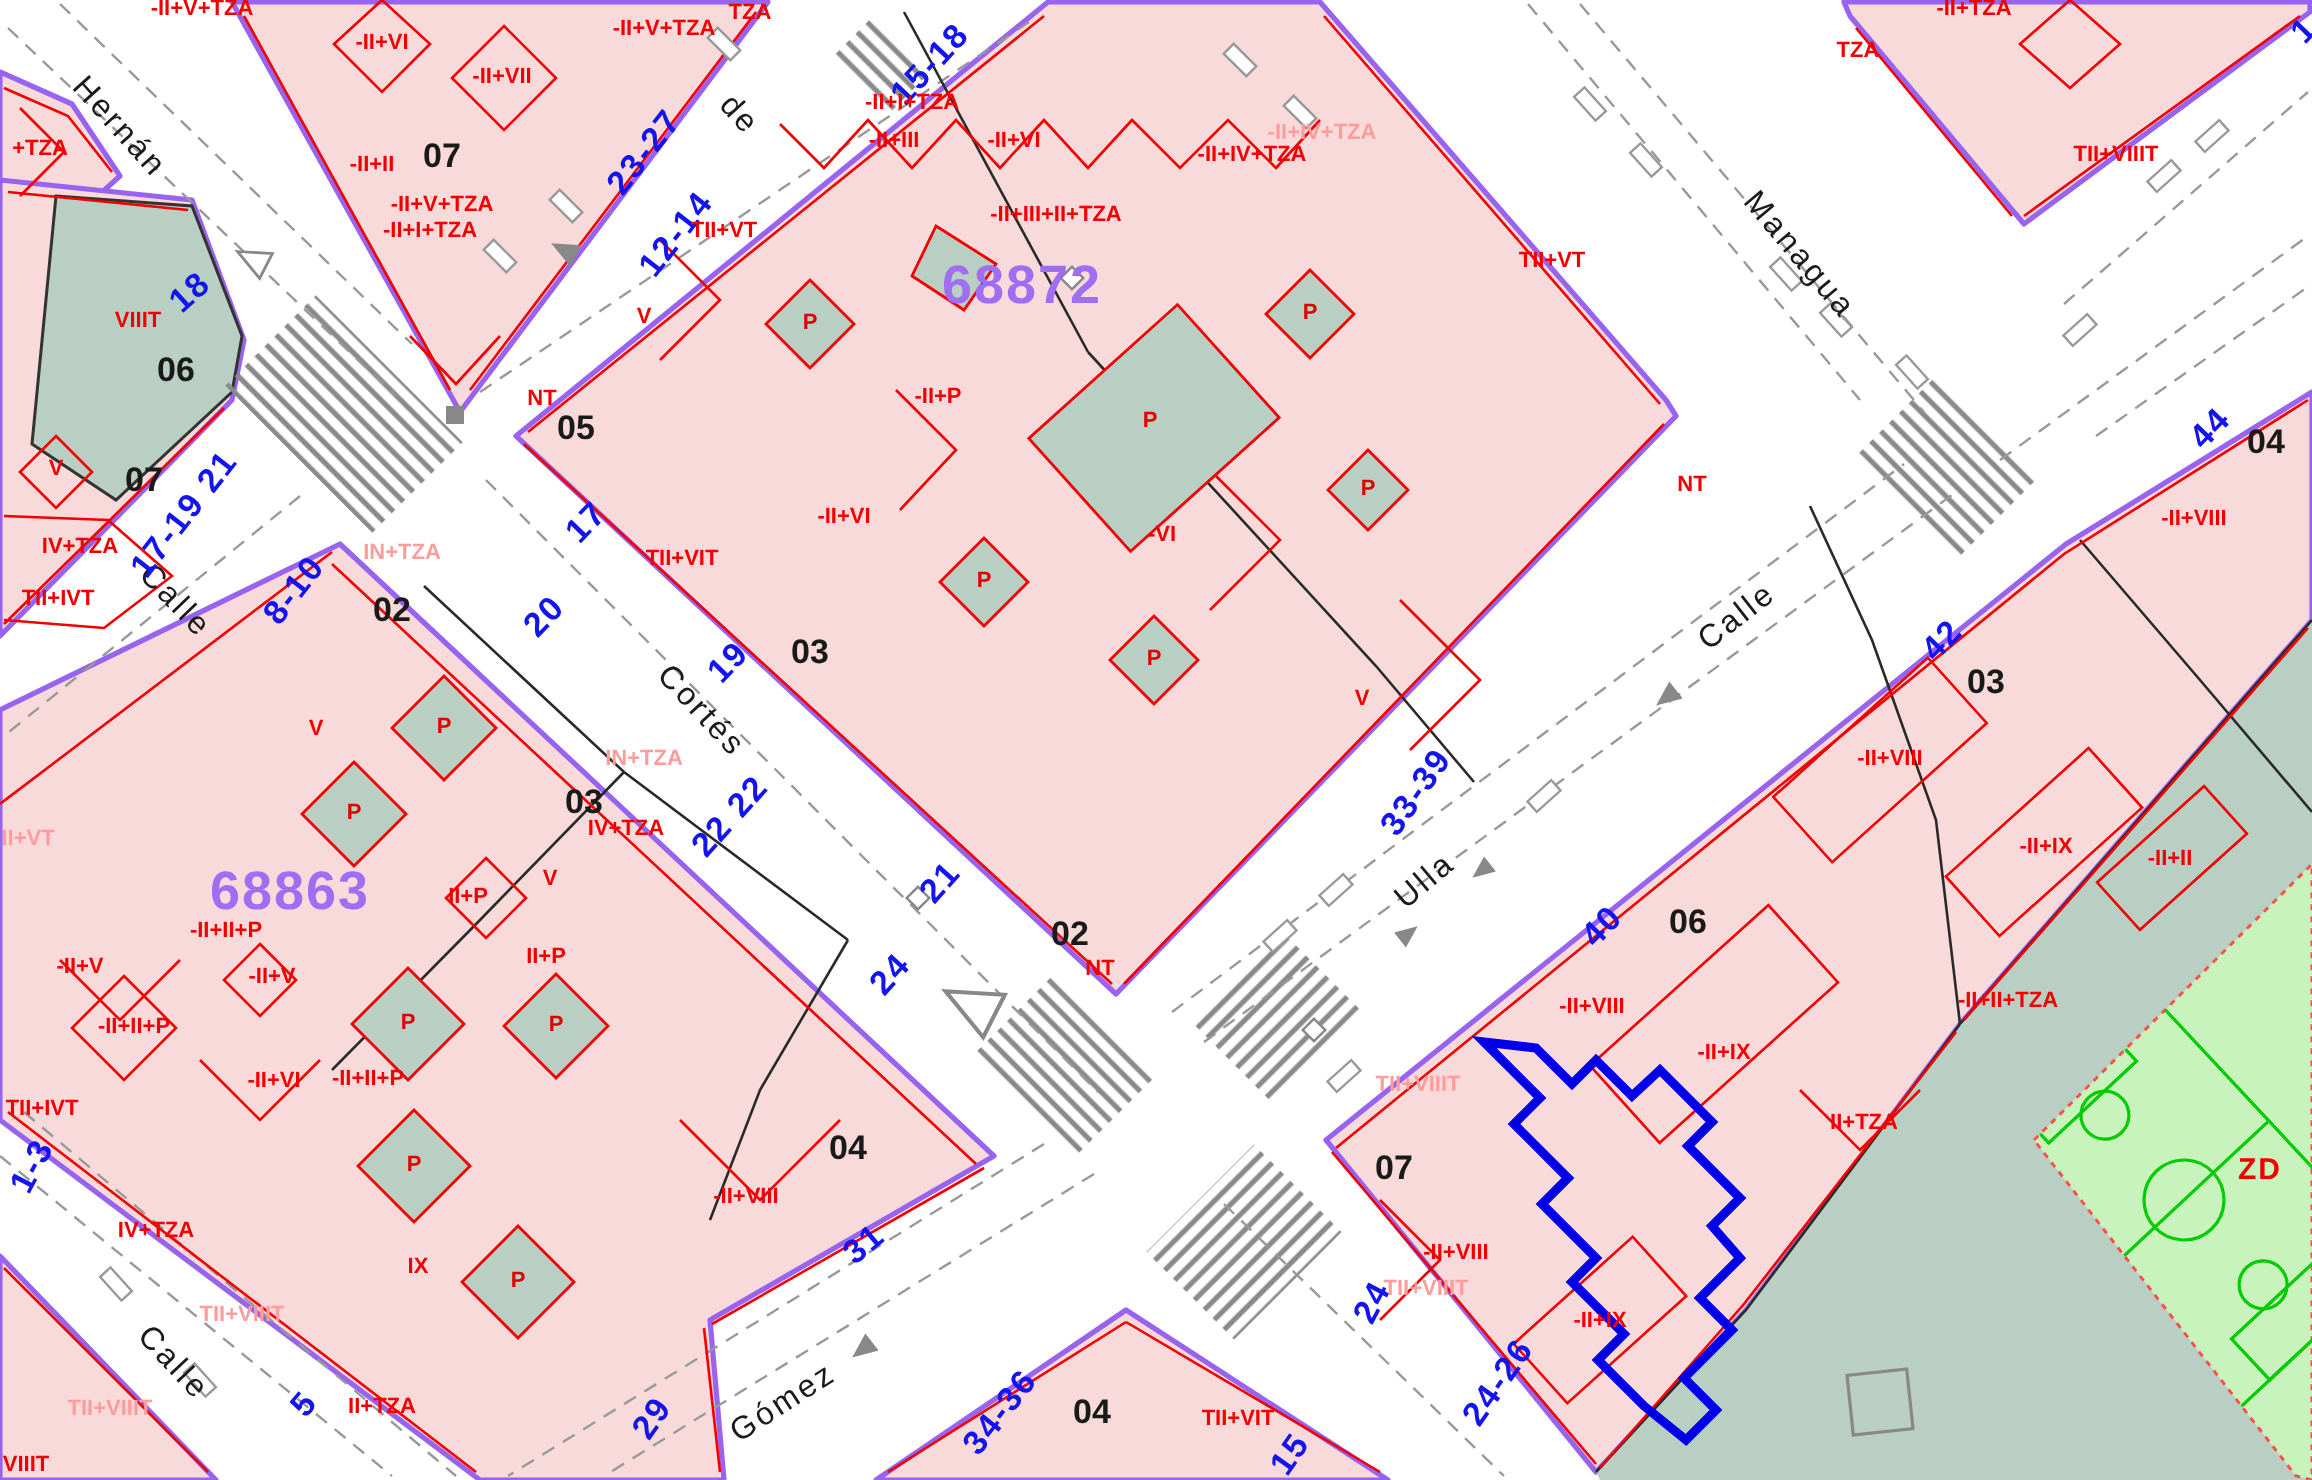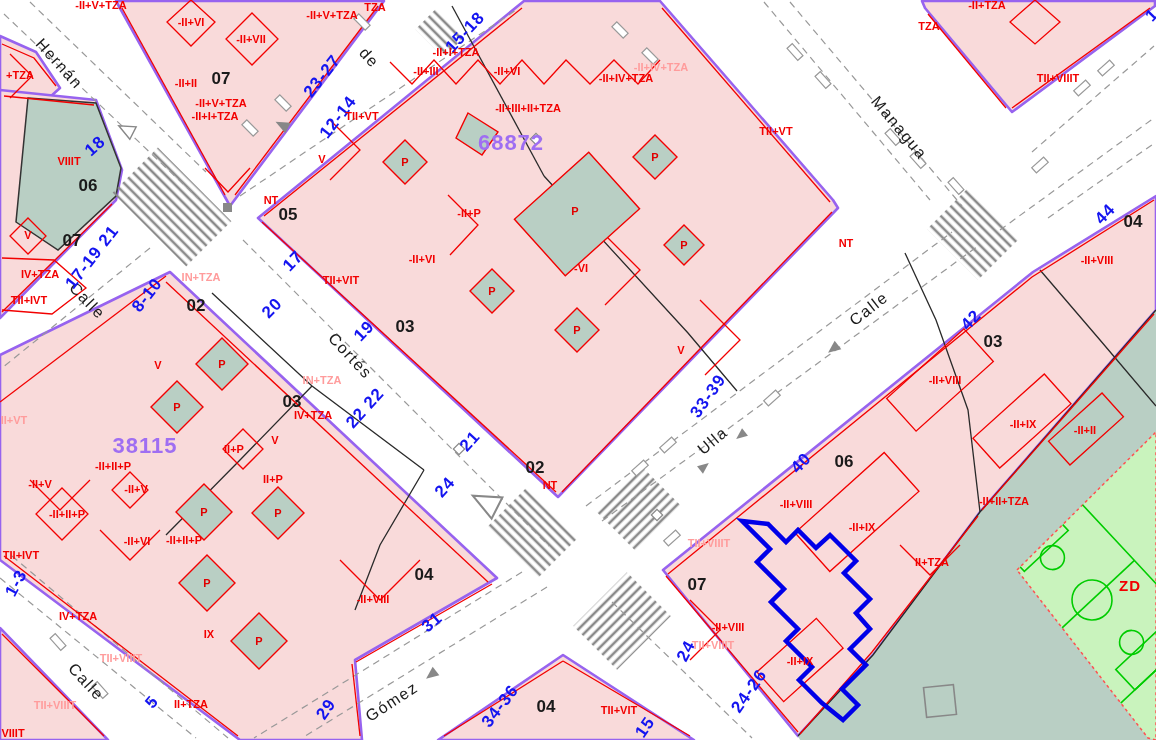--- a/index.html
+++ b/index.html
@@ -3,21 +3,21 @@
 <meta charset="utf-8">
 <style>
   html,body{margin:0;padding:0;background:#fff;}
   #map{position:relative;width:1156px;height:740px;overflow:hidden;background:#ffffff;
        font-family:"Liberation Sans",sans-serif;}
   #map svg{position:absolute;left:0;top:0;}
   #labels{position:absolute;left:0;top:0;width:100%;height:100%;}
   .lbl{position:absolute;transform:translate(-50%,-50%);white-space:pre;line-height:1;}
   .street{font-size:16px;color:#1a1a1a;letter-spacing:1.5px;}
   .num{font-size:17px;font-weight:700;color:#1414f0;letter-spacing:1px;}
-  .code{font-size:22px;font-weight:700;color:#9f6ef2;letter-spacing:1px;}
+  .code{font-size:27px;font-weight:700;color:#9f6ef2;letter-spacing:1px;}
   .lot{font-size:17px;font-weight:600;color:#1a1a1a;}
   .use{font-size:11px;font-weight:700;color:#f20000;}
   .use.light{color:#ff9c9c;}
   .pmark{font-size:11px;font-weight:700;color:#e00000;}
   .zd{font-size:15px;font-weight:700;color:#f20000;letter-spacing:1px;}
 </style>
 </head>
 <body>
 
 <div id="map">
@@ -335,21 +335,21 @@
       <span class="lbl num" style="left: 152px; top: 702px; transform: translate(-50%, -50%) rotate(-50deg);">5</span>
       <span class="lbl num" style="left: 708px; top: 396px; transform: translate(-50%, -50%) rotate(-55deg);">33-39</span>
       <span class="lbl num" style="left: 801px; top: 463px; transform: translate(-50%, -50%) rotate(-46deg);">40</span>
       <span class="lbl num" style="left: 971px; top: 320px; transform: translate(-50%, -50%) rotate(-46deg);">42</span>
       <span class="lbl num" style="left: 1105px; top: 214px; transform: translate(-50%, -50%) rotate(-46deg);">44</span>
       <span class="lbl num" style="left: 686px; top: 651px; transform: translate(-50%, -50%) rotate(-62deg);">24</span>
       <span class="lbl num" style="left: 749px; top: 691px; transform: translate(-50%, -50%) rotate(-55deg);">24-26</span>
       <span class="lbl num" style="left: 645px; top: 727px; transform: translate(-50%, -50%) rotate(-55deg);">15</span>
       <span class="lbl num" style="left: 1152px; top: 15px; transform: translate(-50%, -50%) rotate(-46deg);">1</span>
       <span class="lbl code" style="left: 511px; top: 143px; transform: translate(-50%, -50%);">68872</span>
-      <span class="lbl code" style="left: 145px; top: 446px; transform: translate(-50%, -50%);">38115</span>
+      <span class="lbl code" style="left: 145px; top: 446px; transform: translate(-50%, -50%);">68863</span>
       <span class="lbl lot" style="left: 221px; top: 78px; transform: translate(-50%, -50%);">07</span>
       <span class="lbl lot" style="left: 88px; top: 185px; transform: translate(-50%, -50%);">06</span>
       <span class="lbl lot" style="left: 72px; top: 240px; transform: translate(-50%, -50%);">07</span>
       <span class="lbl lot" style="left: 196px; top: 305px; transform: translate(-50%, -50%);">02</span>
       <span class="lbl lot" style="left: 292px; top: 401px; transform: translate(-50%, -50%);">03</span>
       <span class="lbl lot" style="left: 288px; top: 214px; transform: translate(-50%, -50%);">05</span>
       <span class="lbl lot" style="left: 405px; top: 326px; transform: translate(-50%, -50%);">03</span>
       <span class="lbl lot" style="left: 535px; top: 467px; transform: translate(-50%, -50%);">02</span>
       <span class="lbl lot" style="left: 424px; top: 574px; transform: translate(-50%, -50%);">04</span>
       <span class="lbl lot" style="left: 546px; top: 706px; transform: translate(-50%, -50%);">04</span>
@@ -366,24 +366,24 @@
       <span class="lbl use" style="left: 332px; top: 15px; transform: translate(-50%, -50%);">-II+V+TZA</span>
       <span class="lbl use" style="left: 20px; top: 75px; transform: translate(-50%, -50%);">+TZA</span>
       <span class="lbl use" style="left: 69px; top: 161px; transform: translate(-50%, -50%);">VIIIT</span>
       <span class="lbl use" style="left: 28px; top: 235px; transform: translate(-50%, -50%);">V</span>
       <span class="lbl use" style="left: 40px; top: 274px; transform: translate(-50%, -50%);">IV+TZA</span>
       <span class="lbl use" style="left: 29px; top: 300px; transform: translate(-50%, -50%);">TII+IVT</span>
       <span class="lbl use" style="left: 271px; top: 200px; transform: translate(-50%, -50%);">NT</span>
       <span class="lbl use" style="left: 362px; top: 116px; transform: translate(-50%, -50%);">TII+VT</span>
       <span class="lbl use" style="left: 322px; top: 159px; transform: translate(-50%, -50%);">V</span>
       <span class="lbl use" style="left: 341px; top: 280px; transform: translate(-50%, -50%);">TII+VIT</span>
-      <span class="lbl use" style="left: 469px; top: 213px; transform: translate(-50%, -50%);">-II+P</span>
+      <span class="lbl use" style="left: 469px; top: 199px; transform: translate(-50%, -50%);">-II+P</span>
       <span class="lbl use" style="left: 422px; top: 259px; transform: translate(-50%, -50%);">-II+VI</span>
       <span class="lbl use" style="left: 581px; top: 268px; transform: translate(-50%, -50%);">-VI</span>
-      <span class="lbl use" style="left: 426px; top: 71px; transform: translate(-50%, -50%); text-align: right;">-II+III</span>
+      <span class="lbl use" style="left: 447px; top: 71px; transform: translate(-50%, -50%); text-align: right;">-II+III</span>
       <span class="lbl use" style="left: 507px; top: 71px; transform: translate(-50%, -50%);">-II+VI</span>
       <span class="lbl use" style="left: 456px; top: 52px; transform: translate(-50%, -50%);">-II+I+TZA</span>
       <span class="lbl use" style="left: 528px; top: 108px; transform: translate(-50%, -50%);">-II+III+II+TZA</span>
       <span class="lbl use" style="left: 626px; top: 78px; transform: translate(-50%, -50%);">-II+IV+TZA</span>
       <span class="lbl use light" style="left: 661px; top: 67px; transform: translate(-50%, -50%);">-II+IV+TZA</span>
       <span class="lbl use" style="left: 375px; top: 7px; transform: translate(-50%, -50%);">TZA</span>
       <span class="lbl use" style="left: 681px; top: 350px; transform: translate(-50%, -50%);">V</span>
       <span class="lbl use" style="left: 776px; top: 131px; transform: translate(-50%, -50%);">TII+VT</span>
       <span class="lbl use" style="left: 550px; top: 485px; transform: translate(-50%, -50%);">NT</span>
       <span class="lbl use" style="left: 987px; top: 5px; transform: translate(-50%, -50%);">-II+TZA</span>

